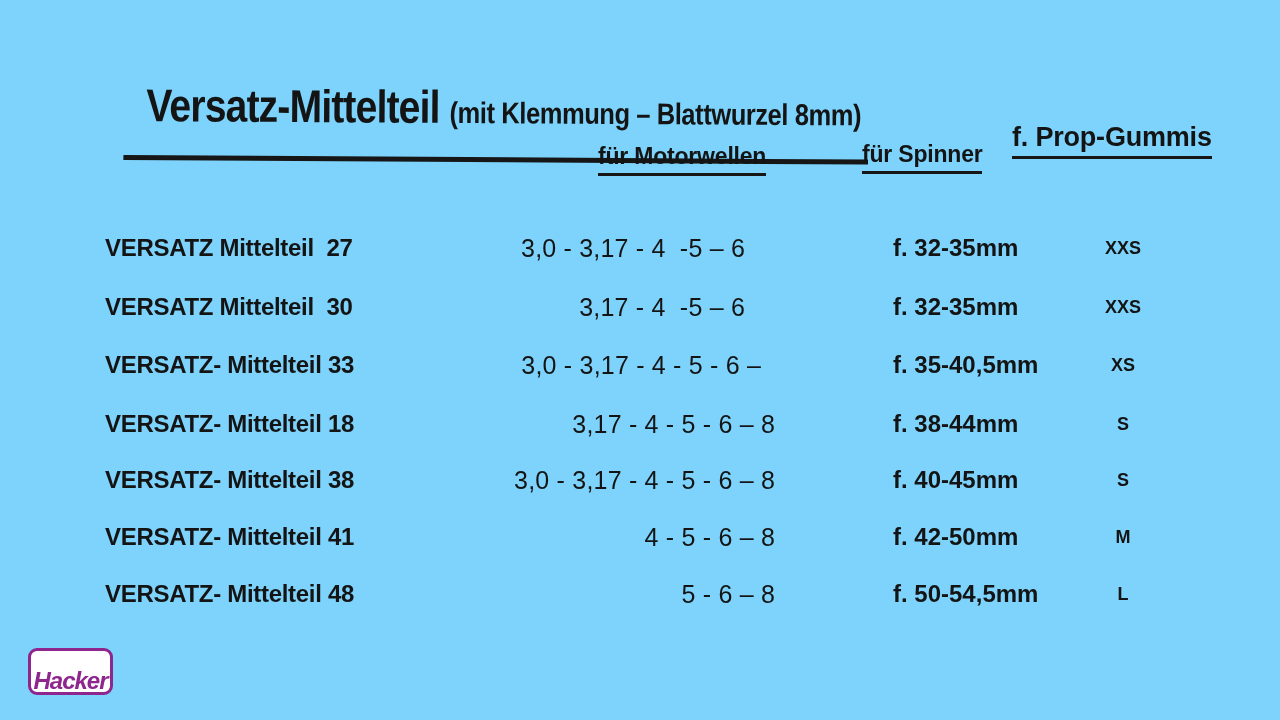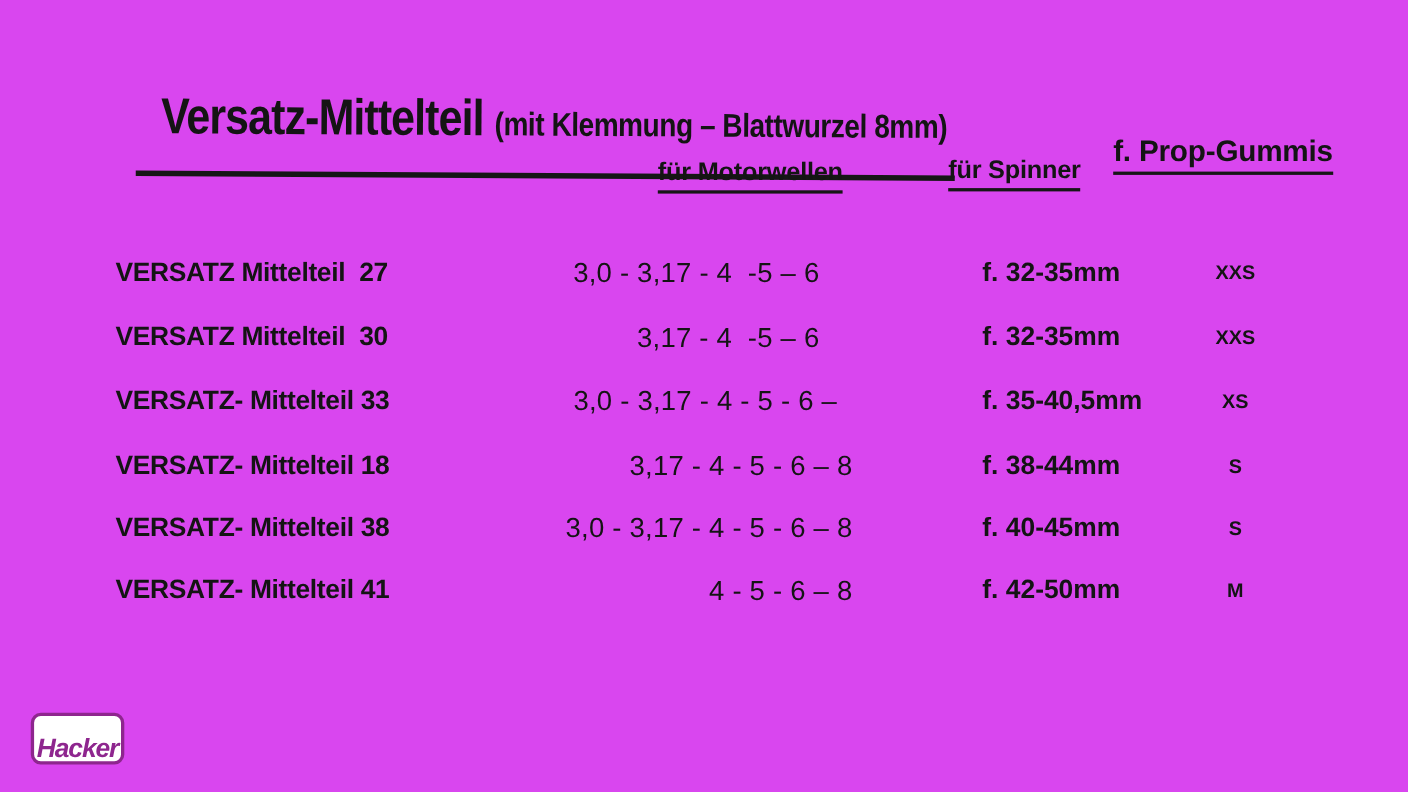--- a/index.html
+++ b/index.html
@@ -1,19 +1,19 @@
 <!DOCTYPE html>
 <html><head>
 <meta charset="utf-8">
 <style>
   * { margin: 0; padding: 0; box-sizing: border-box; }
   html, body { width: 1280px; height: 720px; background: #ffffff; overflow: hidden; }
   body { font-family: "Liberation Sans", "DejaVu Sans", sans-serif; color: #141414; }
 
-  .page { position: relative; width: 1280px; height: 720px; background: #d946ef; }
+  .page { position: relative; width: 1280px; height: 720px; background: #7dd3fc; }
 
   
   .title-wrap {
     position: absolute;
     left: 106px;
     top: 42px;
     white-space: pre;
   }
   .title-inner {
     display: inline-block;
@@ -156,20 +156,26 @@
     <div class="cell motor">3,0 - 3,17 - 4 - 5 - 6 – 8</div>
     <div class="cell spinner">f. 40-45mm</div>
     <div class="cell gummi">S</div>
   </div>
   <div class="row row-5">
     <div class="cell name">VERSATZ- Mittelteil 41</div>
     <div class="cell motor">4 - 5 - 6 – 8</div>
     <div class="cell spinner">f. 42-50mm</div>
     <div class="cell gummi">M</div>
   </div>
+  <div class="row row-6">
+    <div class="cell name">VERSATZ- Mittelteil 48</div>
+    <div class="cell motor">5 - 6 – 8</div>
+    <div class="cell spinner">f. 50-54,5mm</div>
+    <div class="cell gummi">L</div>
+  </div>
 
   <div class="logo">
     <div class="logo-brand">Hacker</div>
     <div class="logo-bar">
       <span class="logo-tagline">Brushless Motors</span>
     </div>
   </div>
 
 </div>
 

